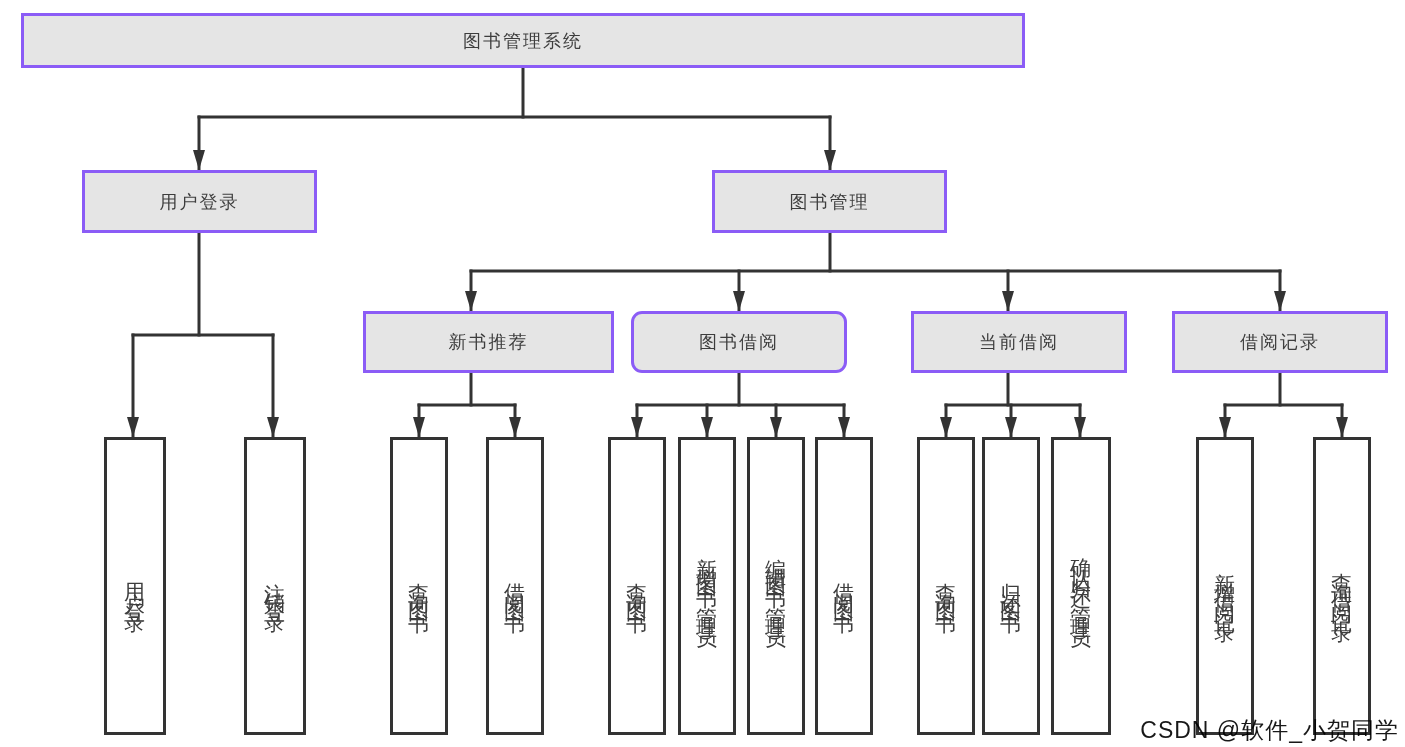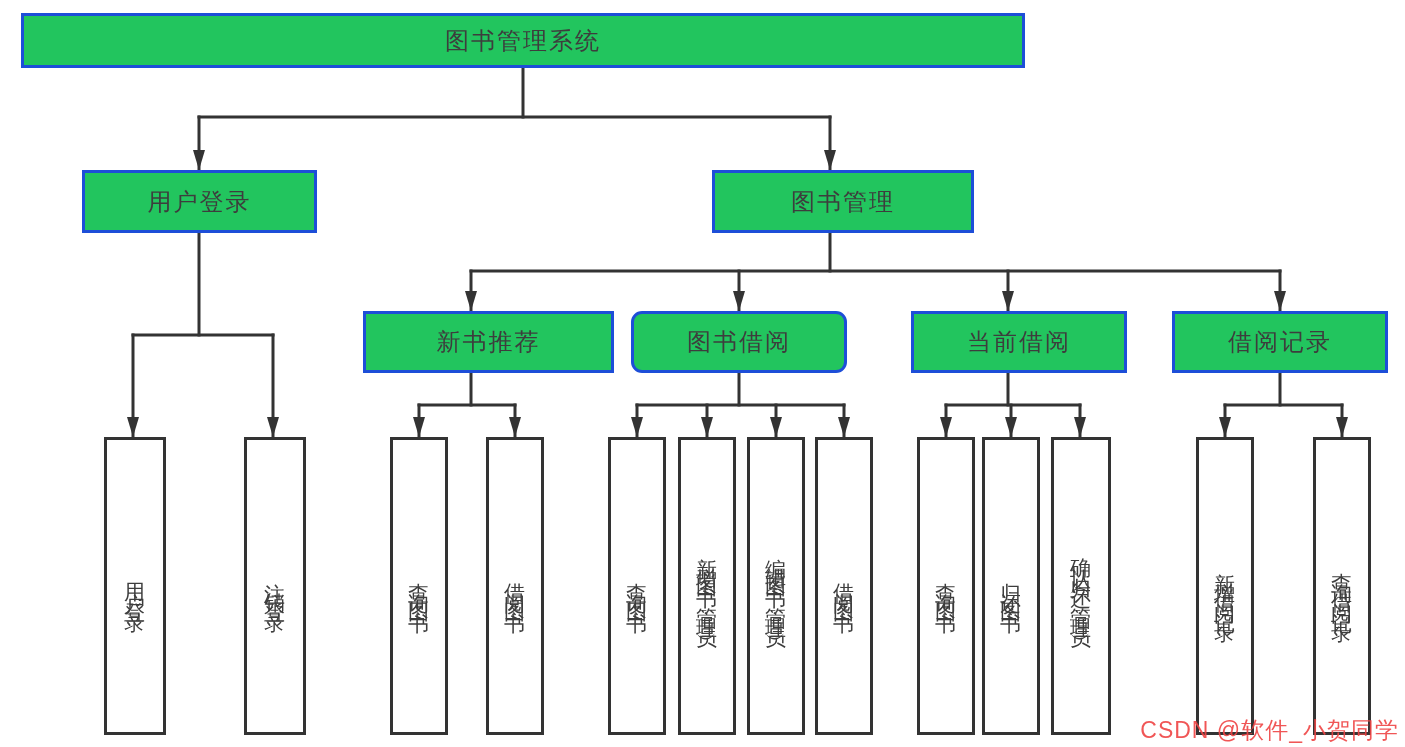--- a/index.html
+++ b/index.html
@@ -8,42 +8,42 @@
     width:1405px;height:747px;
     background:#ffffff;
     font-family:"Liberation Sans","DejaVu Sans",sans-serif;
     overflow:hidden;
   }
   .wires{position:absolute;left:0;top:0;width:1405px;height:747px;}
   .wires line, .wires polyline{stroke:#333333;stroke-width:3;stroke-linecap:square;fill:none;}
   .node{
     position:absolute;
     box-sizing:border-box;
-    border:3px solid #1d4ed8;
-    background:#22c55e;
+    border:3px solid #8b5cf6;
+    background:#e5e5e5;
     display:flex;align-items:center;justify-content:center;
-    font-size:24px;letter-spacing:2px;color:#3d3d3d;
+    font-size:18px;letter-spacing:2px;color:#3d3d3d;
     white-space:nowrap;
   }
   .leaf{
     position:absolute;
     box-sizing:border-box;
     width:58px;height:298px;top:437px;
     border:3px solid #333333;
     background:#ffffff;
     display:flex;align-items:center;justify-content:center;
     writing-mode:vertical-rl;
     font-size:21px;letter-spacing:10px;color:#3d3d3d;
     line-height:1;
   }
   .watermark{
     position:absolute;
     right:6px;bottom:1px;
     font-size:23px;
-    color:#ef4444;
+    color:#000000;
     letter-spacing:1px;
     opacity:0.9;
     z-index:5;
     white-space:nowrap;
   }
 </style>
 </head>
 <body>
 
 <div class="canvas">
@@ -92,21 +92,21 @@
 
     <line x1="1280" y1="373" x2="1280" y2="405"></line>
     <line x1="1225" y1="405" x2="1342" y2="405"></line>
     <line x1="1225" y1="405" x2="1225" y2="436" marker-end="url(#arw)"></line>
     <line x1="1342" y1="405" x2="1342" y2="436" marker-end="url(#arw)"></line>
   </svg>
 
   <div class="node" style="left:21px;top:13px;width:1004px;height:55px;">图书管理系统</div>
 
   <div class="node" style="left:82px;top:170px;width:235px;height:63px;">用户登录</div>
-  <div class="node" style="left:712px;top:170px;width:262px;height:63px;">图书管理</div>
+  <div class="node" style="left:712px;top:170px;width:235px;height:63px;">图书管理</div>
 
   <div class="node" style="left:363px;top:311px;width:251px;height:62px;">新书推荐</div>
   <div class="node" style="left:631px;top:311px;width:216px;height:62px;border-radius:11px;">图书借阅</div>
   <div class="node" style="left:900px;top:311px;width:216px;height:62px;margin-left:11px;">当前借阅</div>
   <div class="node" style="left:1172px;top:311px;width:216px;height:62px;">借阅记录</div>
 
   <div class="leaf" style="left:104px;width:62px;">用户登录</div>
   <div class="leaf" style="left:244px;width:62px;">注销登录</div>
 
   <div class="leaf" style="left:390px;">查询图书</div>

